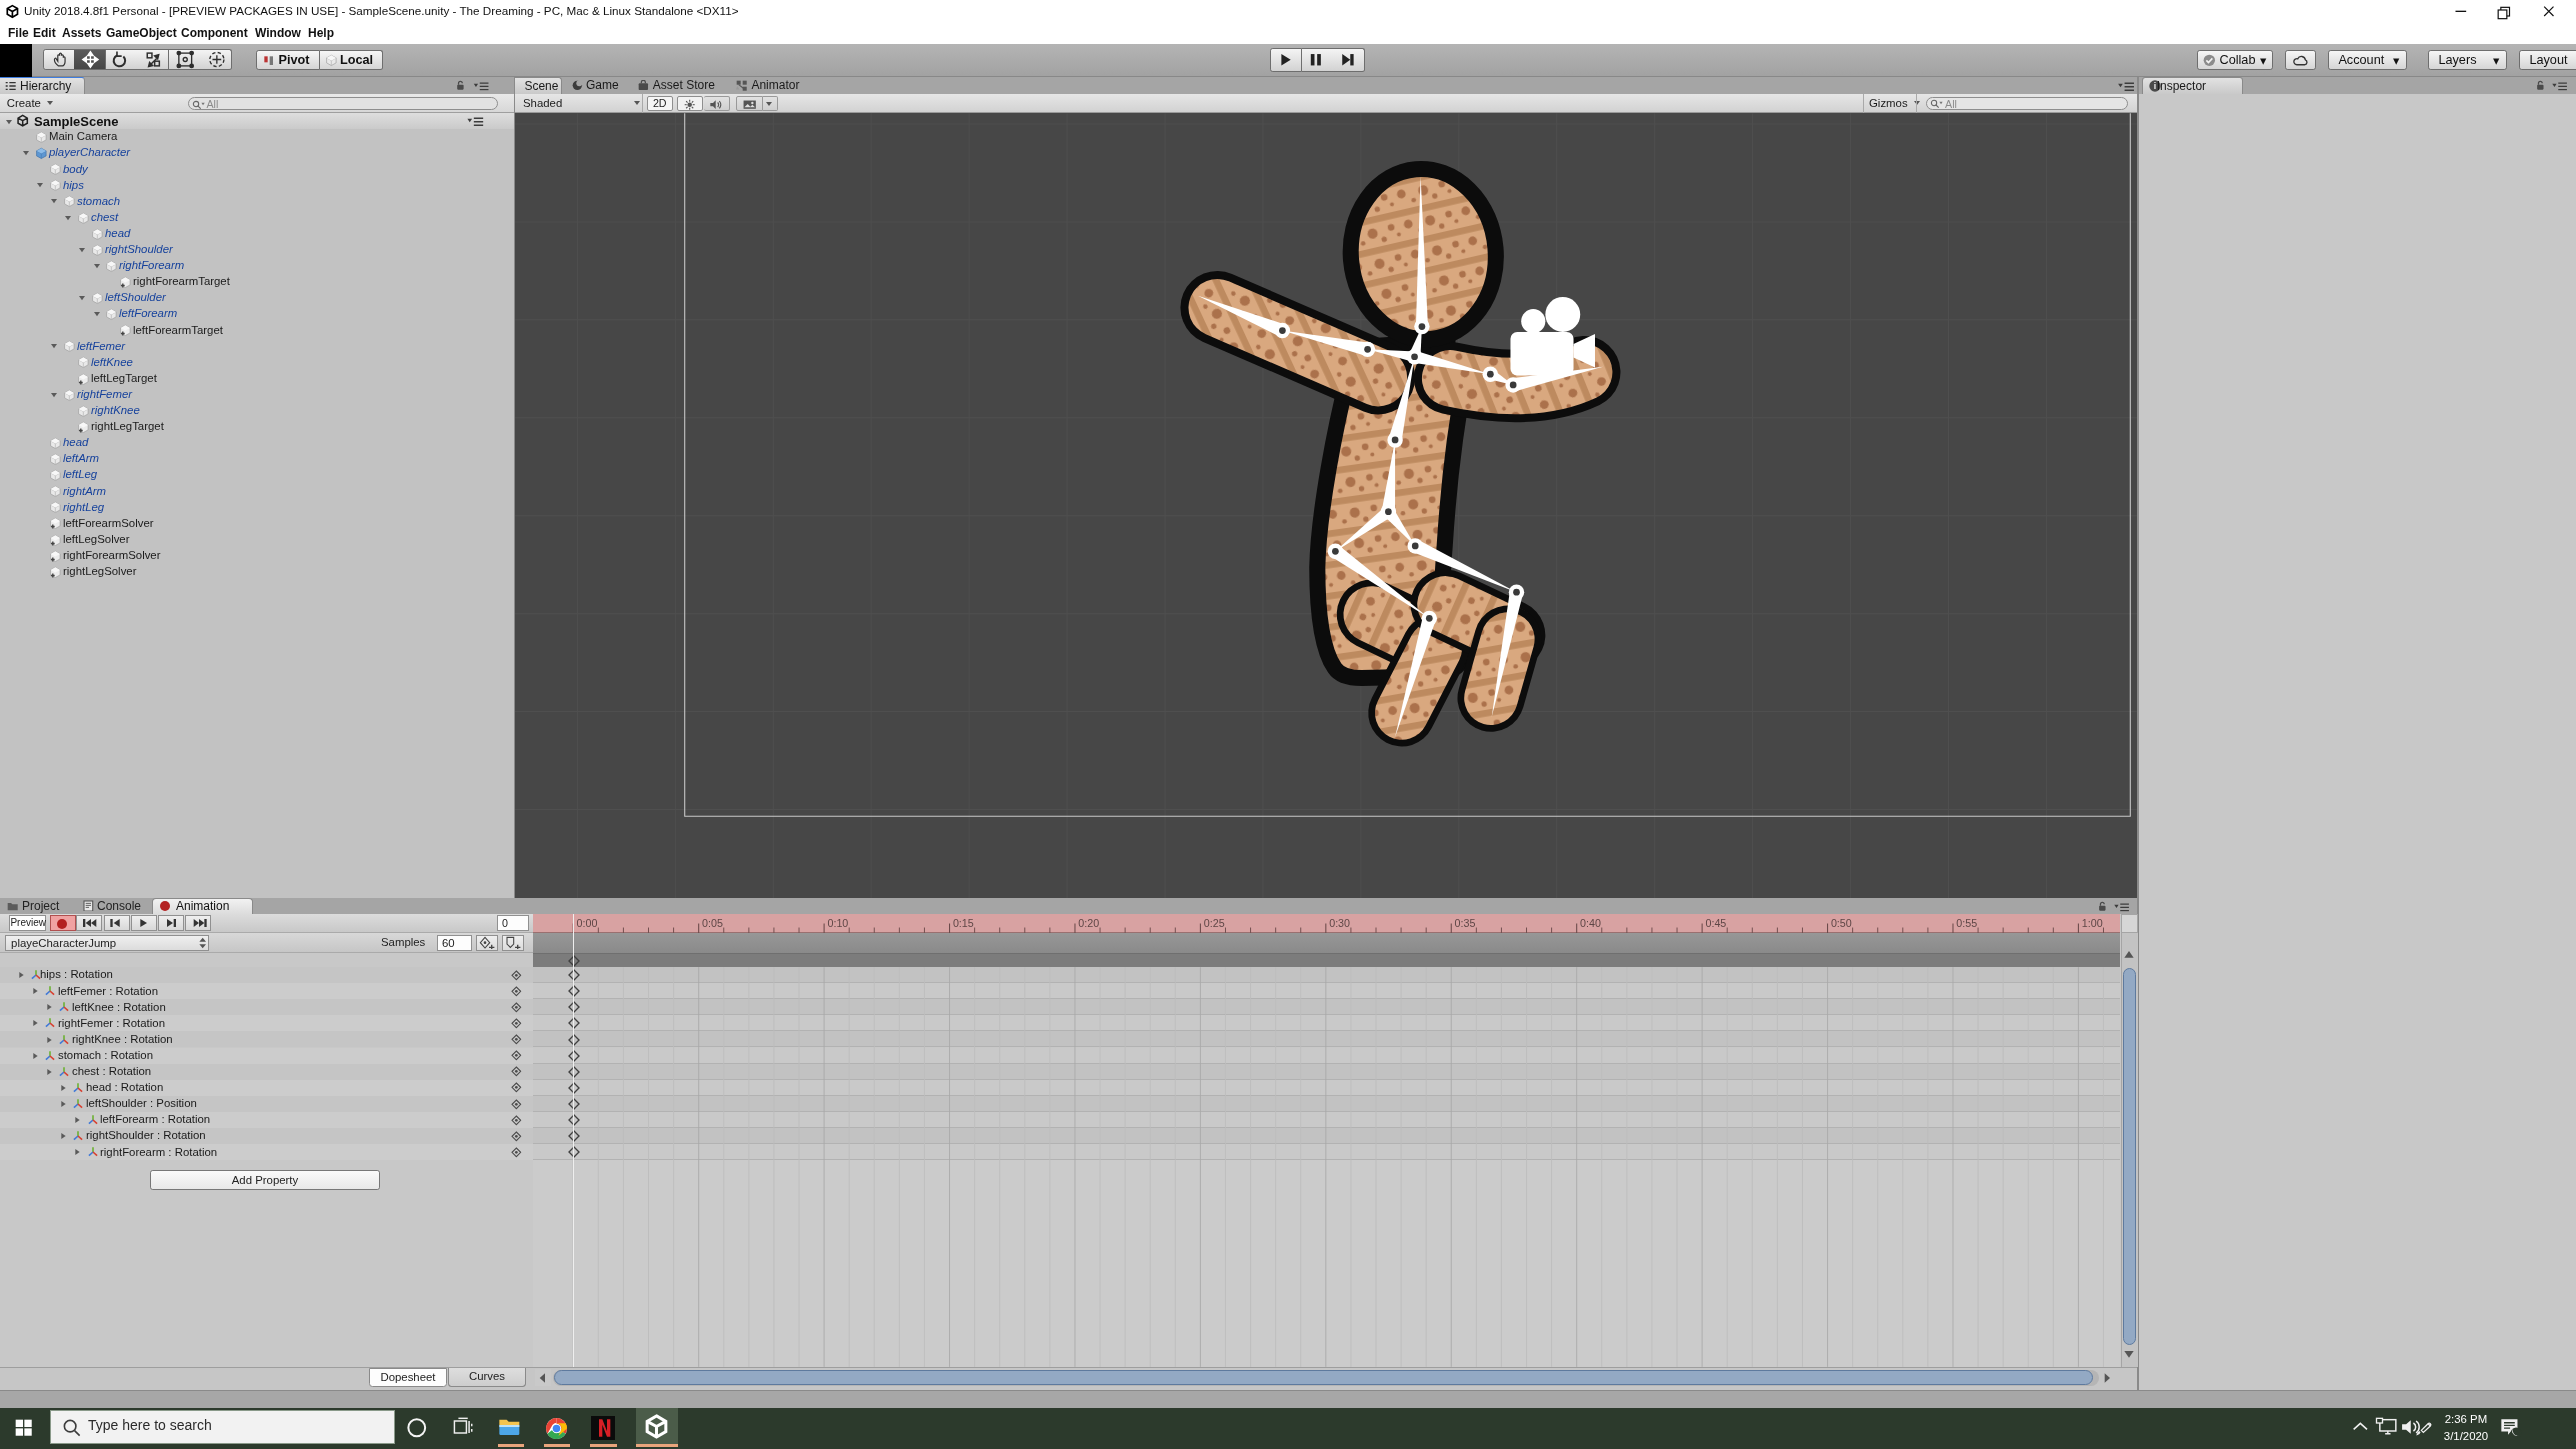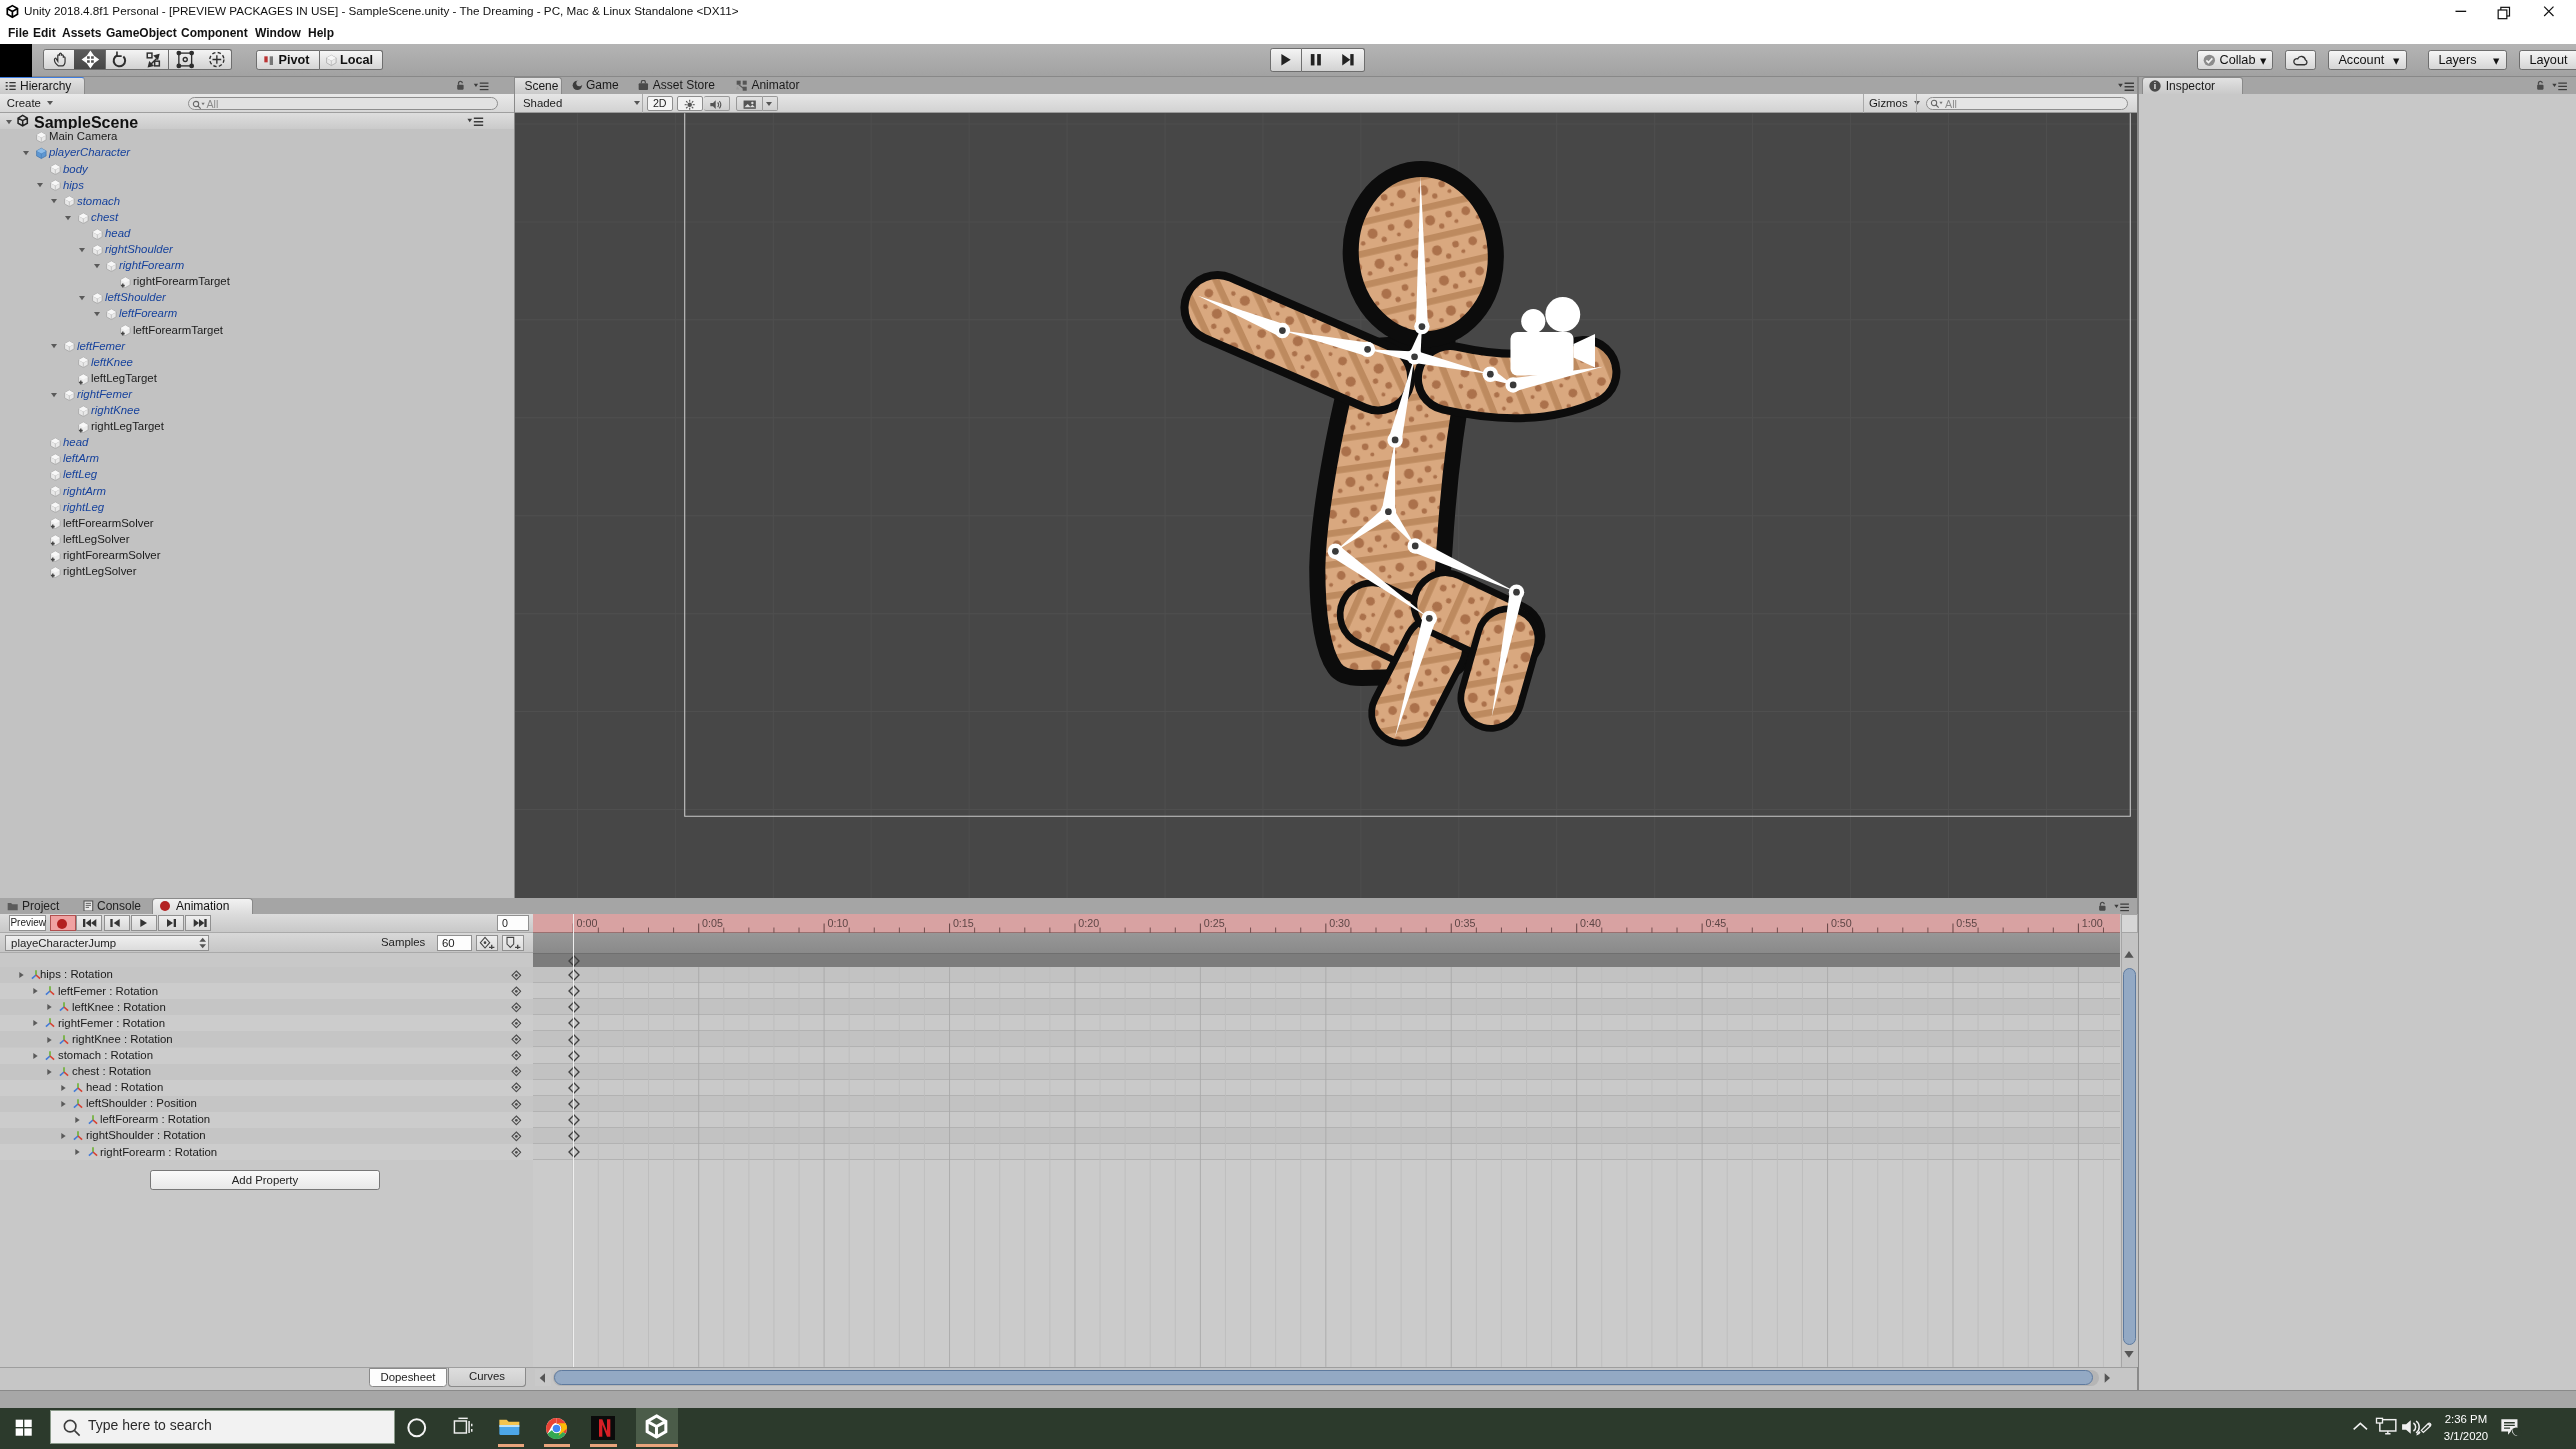--- a/index.html
+++ b/index.html
@@ -231,21 +231,21 @@
     </div>
   </div>
 
   <div class="abs" style="left:0;top:36px;width:514px;height:17px;background:linear-gradient(#dedede,#cacaca);border-bottom:0.7px solid #ababab">
     <svg class="abs" style="left:5.4px;top:4.7px" width="8" height="8" viewBox="0 0 12 12">
         <use href="#triD"></use>
       </svg>
     <svg class="abs" style="left:16px;top:1.3px;color:#222" width="13.4" height="13.4" viewBox="0 0 20 20">
         <use href="#ulogo"></use>
       </svg>
-    <div class="abs" style="left:34px;top:1.3px;font-size:16px;font-weight:bold;color:#111">SampleScene</div>
+    <div class="abs" style="left:34px;top:1.3px;font-size:13px;font-weight:bold;color:#111">SampleScene</div>
     <svg class="abs" style="left:465px;top:4px" width="20" height="9.4" viewBox="0 0 30 14">
         <use href="#ddmenu"></use>
       </svg>
   </div>
   <div id="tree" class="abs" style="left:0;top:52px;width:514px;height:769px;background:#c2c2c2">
 <svg class="abs" style="left:35px;top:2px" width="12.7" height="12.7" viewBox="0 0 19 19">
         <use href="#cubeW"></use>
       </svg>
       <div class="abs t" style="left:49px;top:1.3px">Main Camera</div>
 <svg class="abs" style="left:22px;top:20px" width="8" height="8" viewBox="0 0 12 12">
@@ -622,21 +622,21 @@
 </div>
 </div>
 
 <div id="inspector" class="abs">
   <div class="tabrow abs"></div>
   <div class="tab abs" style="left:2.7px;width:101px">
     <svg class="abs" style="left:6.7px;top:2px;font-size:18px" width="12" height="12" viewBox="0 0 18 18">
         <circle cx="9" cy="9" r="8.5" fill="#4a4a4a"></circle>
         <text x="9" y="13.5" text-anchor="middle" font-size="13" font-weight="bold" fill="#eee" font-family="Liberation Serif">i</text>
       </svg>
-    <div class="abs tablabel" style="left:23px">Inspector</div>
+    <div class="abs tablabel" style="left:14px">Inspector</div>
   </div>
   <svg class="abs" style="left:397px;top:3.4px" width="40" height="11.4" viewBox="0 0 60 17">
       <use href="#lock" x="0" y="0" width="13" height="16"></use>
       <use href="#ddmenu" x="20" y="3" width="30" height="13"></use>
     </svg>
   <div class="abs" style="left:0;top:17px;width:437px;height:1296px;background:#c8c8c8"></div>
 </div>
 
 <div id="anim" class="abs">
 <div class="abs" style="left:0;top:0;width:2137px;height:16px;background:#a5a5a5"></div>

